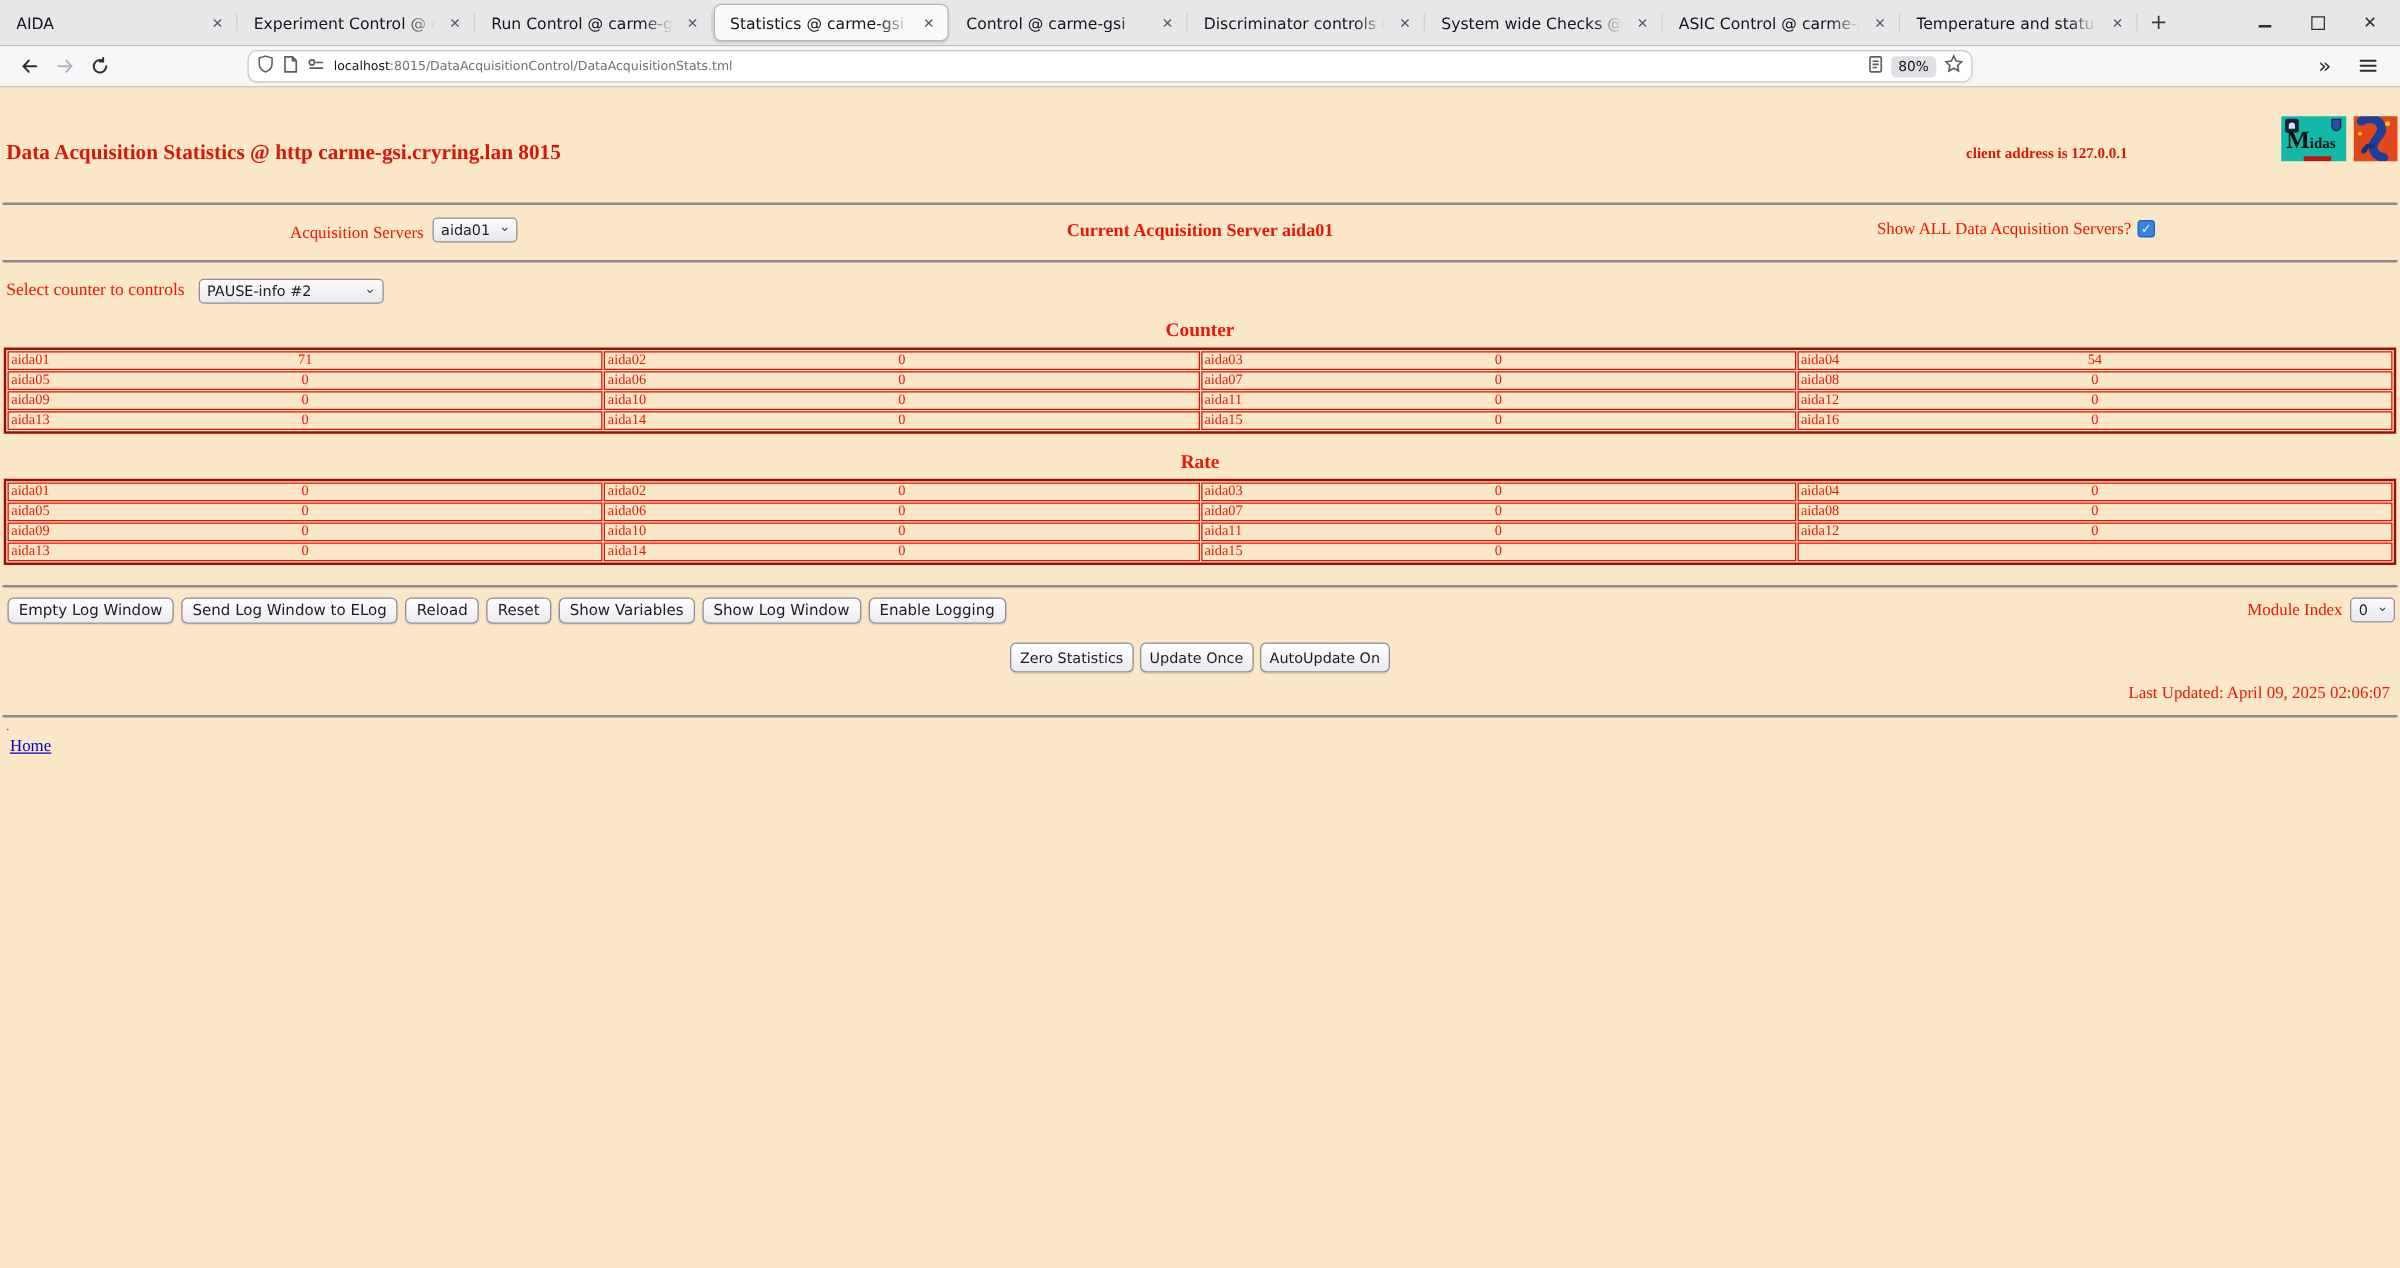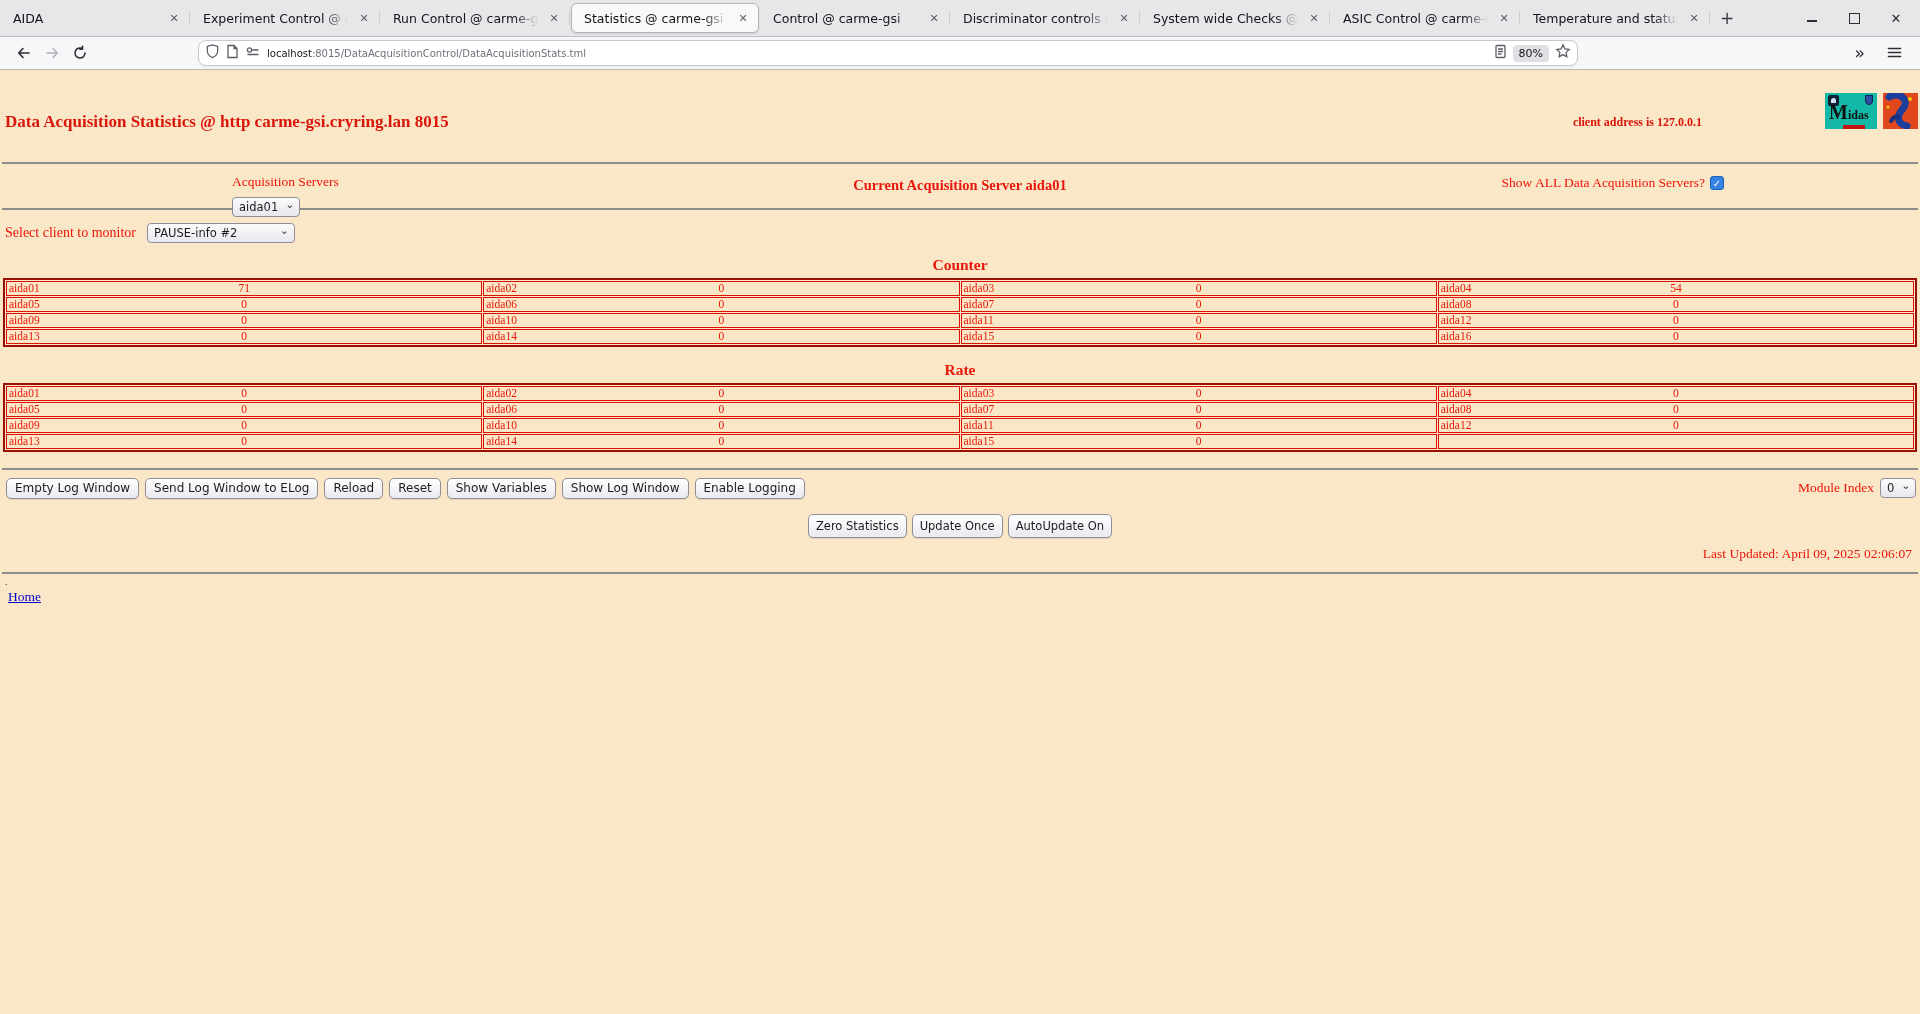--- a/index.html
+++ b/index.html
@@ -65,21 +65,21 @@
   .midas-logo .obs { position:absolute; left:3px; top:2px; width:11px; height:11px; background:#123; border-radius:2px; }
   .midas-logo .obs::after { content:""; position:absolute; left:3px; top:3px; width:5px; height:5px; background:#cfe3ff; border-radius:50% 50% 0 0; }
   .midas-logo .shield { position:absolute; right:4px; top:2px; width:8px; height:10px; background:#2a4ea0; border-radius:0 0 4px 4px; border:1px solid #10245c; }
   .midas-logo .word { position:absolute; left:4px; bottom:5px; color:#111; font-family:"Liberation Serif",serif; font-weight:bold; font-size:12px; }
   .midas-logo .word b { font-size:20px; }
   .midas-logo .redbit { position:absolute; left:18px; bottom:0; width:22px; height:4px; background:#c41210; }
   .inst-logo { width:35px; height:36px; background:#e0471d; position:relative; overflow:hidden; }
   .inst-logo svg { display:block; }
 
   .row-servers { position:relative; height:44px; }
-  .row-servers .left { position:absolute; left:232px; top:10px; display:flex; align-items:flex-start; gap:7px;flex-direction:column; }
+  .row-servers .left { position:absolute; left:232px; top:10px; display:flex; align-items:flex-end; gap:7px; }
   .row-servers .center { position:absolute; left:0; right:0; top:13px; text-align:center; font-weight:bold; font-size:14.5px; }
   .row-servers .right { position:absolute; right:196px; top:11px; display:flex; align-items:center; gap:5px; }
   .label-red { font-size:13.5px; color:#ef1508; }
 
   .gselect {
     display:inline-flex; align-items:center; gap:7px;
     background:linear-gradient(#fbfbfc,#e8e7ec); border:1px solid #8e8d99; border-radius:4px;
     padding:1px 5px 2px 6px; font-family:"DejaVu Sans",sans-serif; font-size:11.5px; color:#1c1c22;
     height:20px;
   }
@@ -270,21 +270,21 @@
     <div class="center">Current Acquisition Server aida01</div>
     <div class="right">
       <span class="label-red">Show ALL Data Acquisition Servers?</span>
       <span class="gcheck"></span>
     </div>
   </div>
 
   <div class="hr"></div>
 
   <div class="row-counter-select">
-    <span class="label-red">Select client to monitor</span>
+    <span class="label-red">Select counter to controls</span>
     <span class="gselect wide">
         <span>PAUSE-info #2</span>
       </span>
   </div>
 
   <div class="section-heading heading-counter">Counter</div>
   <table class="stats">
       <tbody>
         <tr>
           <td>

